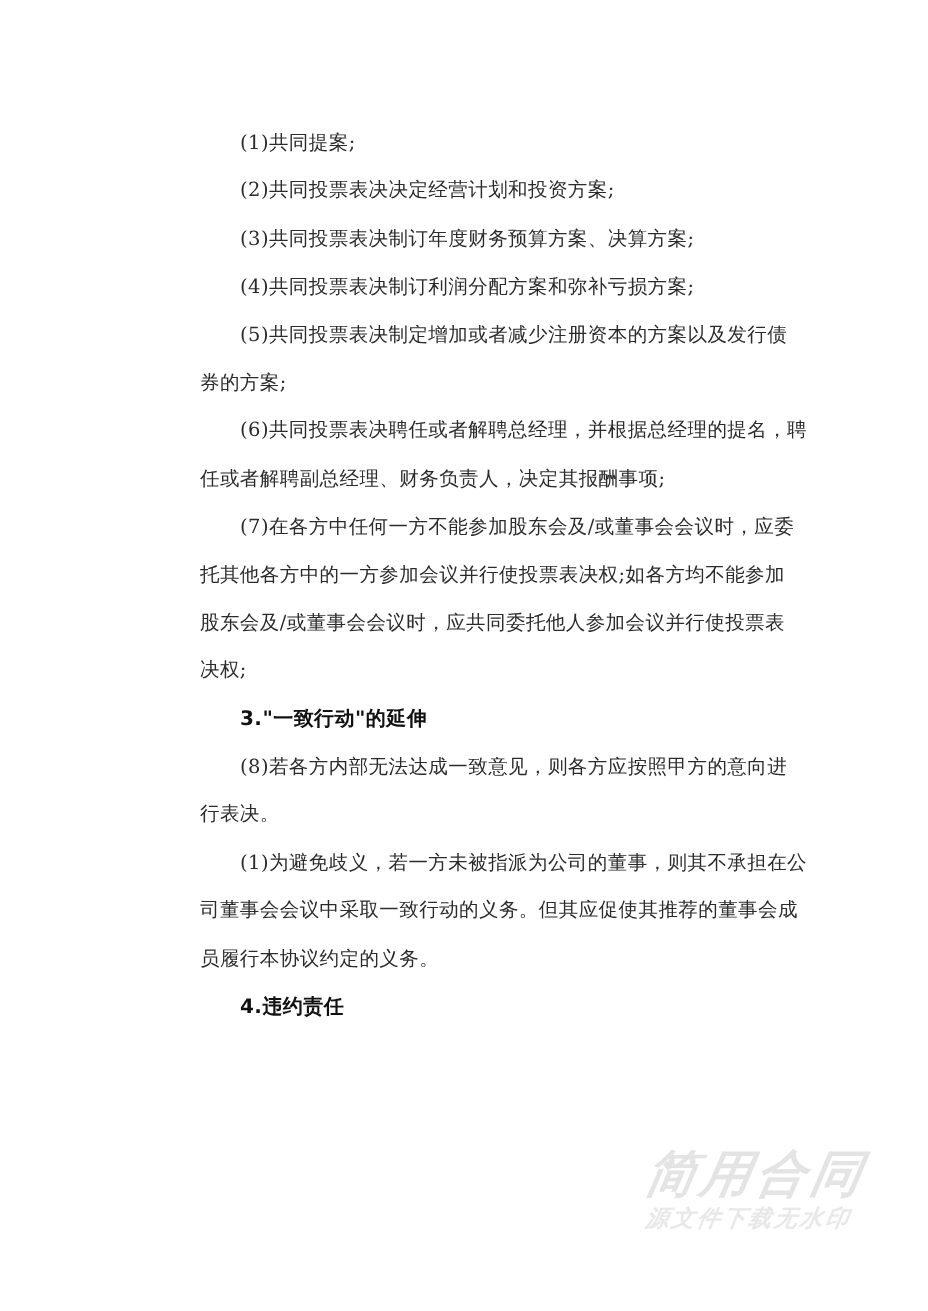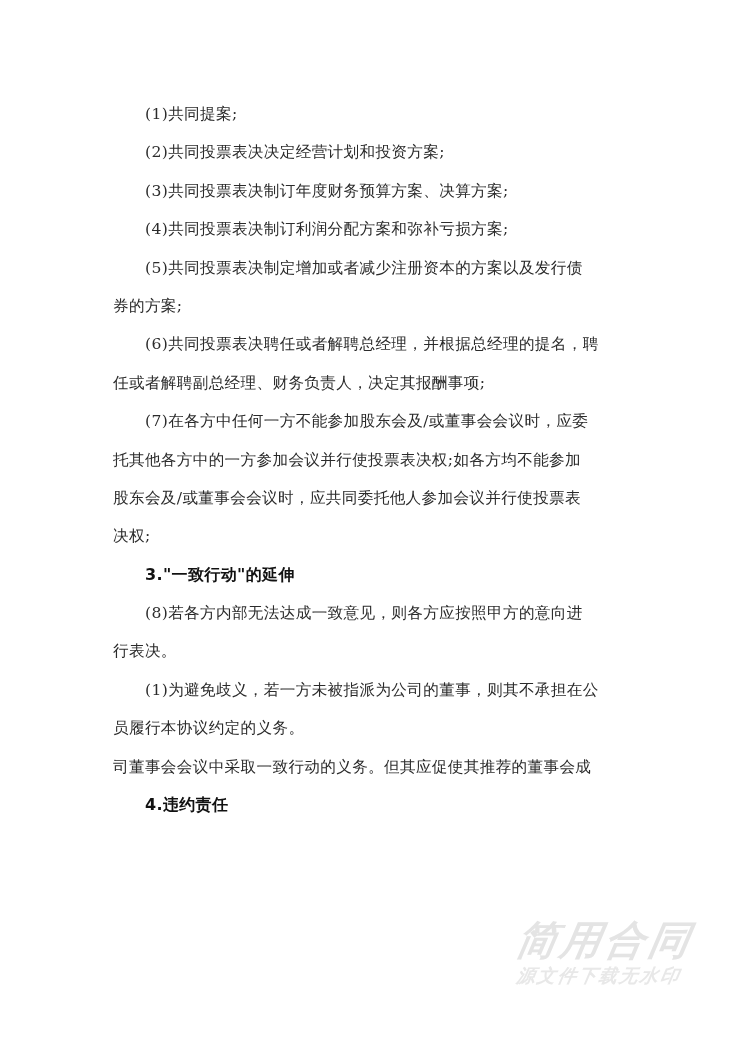--- a/index.html
+++ b/index.html
@@ -20,20 +20,21 @@
       left: 113px;
       top: 95px;
       width: 520px;
     }
     .line {
       font-size: 15.6px;
       line-height: 38.4px;
       height: 38.4px;
       letter-spacing: 0.35px;
       white-space: nowrap;
+      margin-left: 47px;
     }
     .indent {
       padding-left: 32px;
     }
     .heading {
       font-family: "DejaVu Sans", "Liberation Sans", sans-serif;
       font-weight: bold;
       color: #111111;
       font-size: 16px;
     }
@@ -84,21 +85,21 @@
   <div class="line indent">(6)共同投票表决聘任或者解聘总经理，并根据总经理的提名，聘</div>
   <div class="line">任或者解聘副总经理、财务负责人，决定其报酬事项;</div>
   <div class="line indent">(7)在各方中任何一方不能参加股东会及/或董事会会议时，应委</div>
   <div class="line">托其他各方中的一方参加会议并行使投票表决权;如各方均不能参加</div>
   <div class="line">股东会及/或董事会会议时，应共同委托他人参加会议并行使投票表</div>
   <div class="line">决权;</div>
   <div class="line indent heading">3."一致行动"的延伸</div>
   <div class="line indent">(8)若各方内部无法达成一致意见，则各方应按照甲方的意向进</div>
   <div class="line">行表决。</div>
   <div class="line indent">(1)为避免歧义，若一方未被指派为公司的董事，则其不承担在公</div>
+  <div class="line">司董事会会议中采取一致行动的义务。但其应促使其推荐的董事会成</div>
   <div class="line">员履行本协议约定的义务。</div>
-  <div class="line">司董事会会议中采取一致行动的义务。但其应促使其推荐的董事会成</div>
   <div class="line indent heading">4.违约责任</div>
 </div>
 
 <div class="watermark">
   <div class="wm-main">简用合同</div>
   <div class="wm-sub">源文件下载无水印</div>
 </div>
 
 </body></html>

